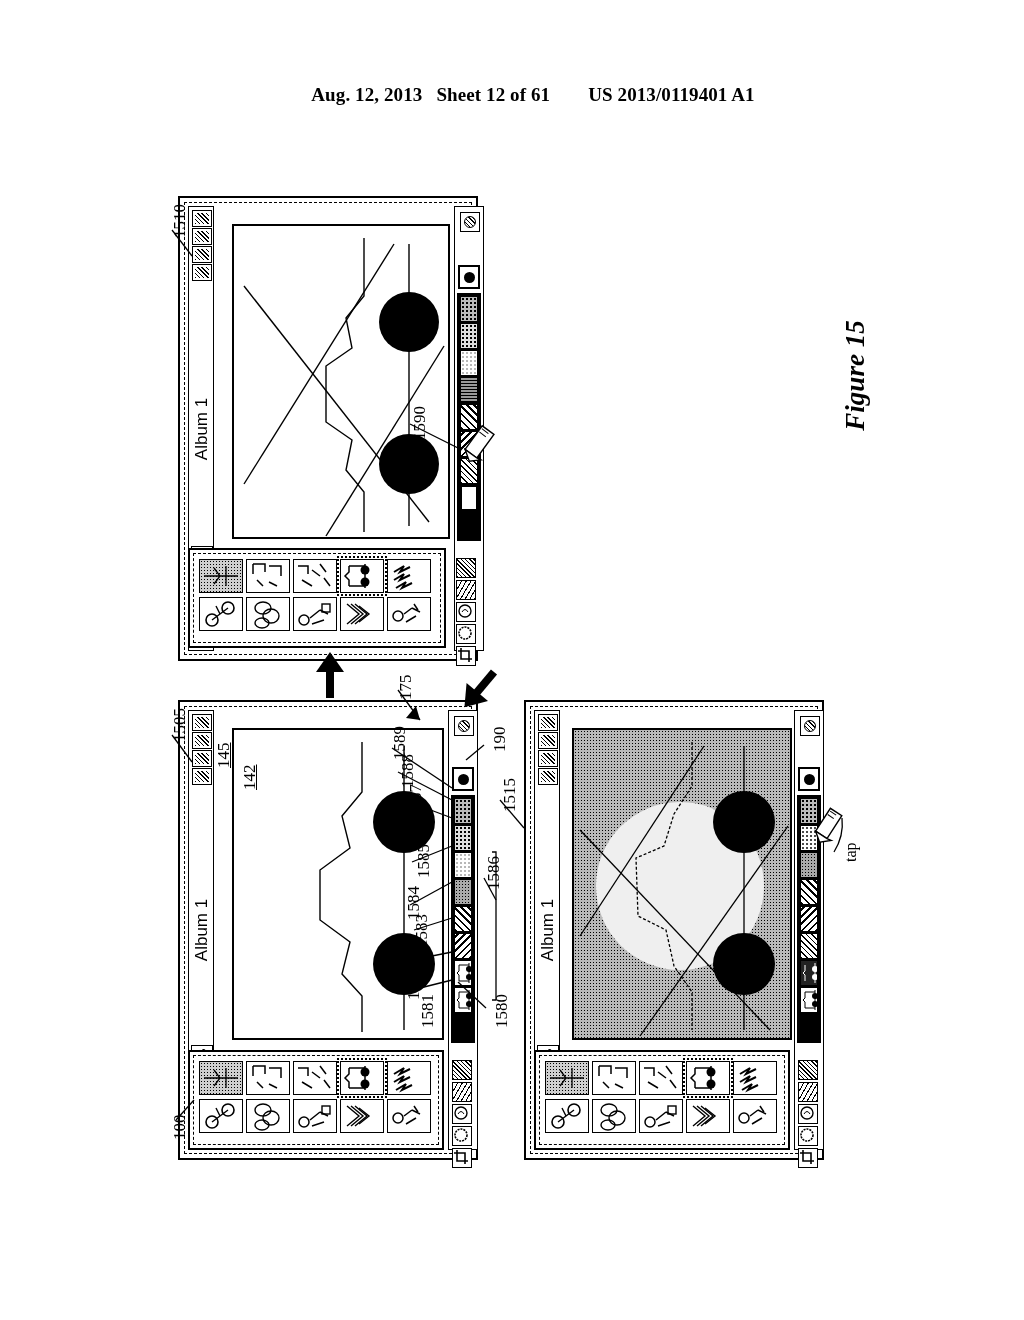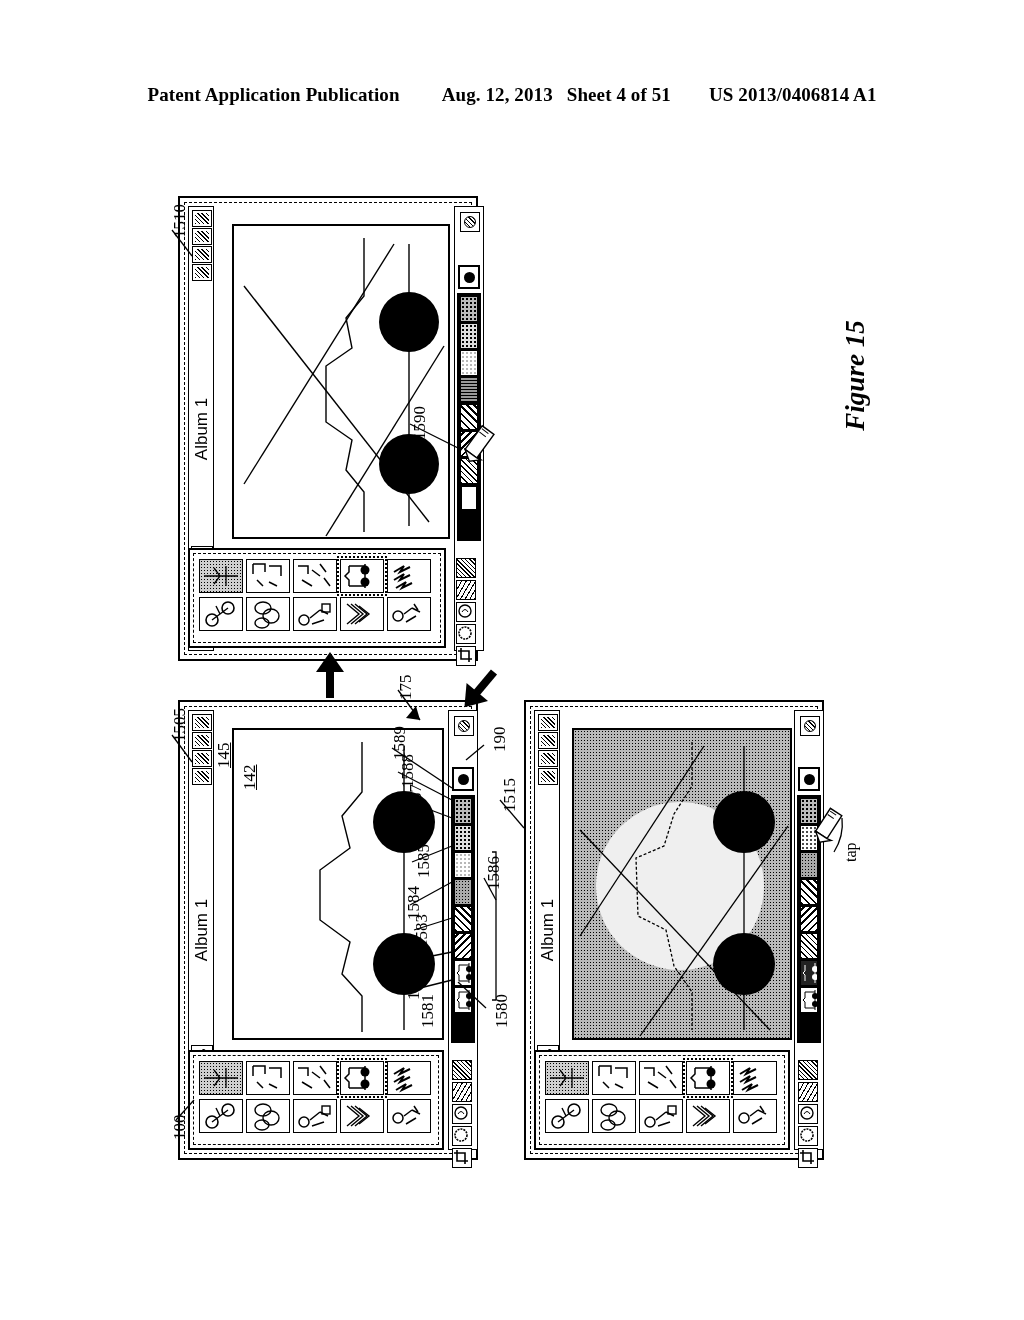--- a/index.html
+++ b/index.html
@@ -96,27 +96,26 @@
   .eff-cell.sel{outline:2px dotted #000;outline-offset:1px;}
   .eff-cell.shade{background:#cfcfcf;
       background-image:radial-gradient(#000 .5px,transparent .6px);
       background-size:3px 3px;}
   svg{display:block;overflow:visible;}
 </style>
 </head>
 <body>
 
 <div id="pub-header">
-  <span class="seg">Patent Application Publication</span>
   <span class="gap1"></span>
   <span class="seg">Aug. 12, 2013</span>
   <span class="gap2"></span>
-  <span class="seg">Sheet 4 of 51</span>
+  <span class="seg">Sheet 12 of 61</span>
   <span class="gap3"></span>
-  <span class="seg">US 2013/0406814 A1</span>
+  <span class="seg">US 2013/0119401 A1</span>
 </div>
 
 <div id="fig-caption">Figure 15</div>
 
 <div class="device" style="left:178px;top:196px;width:300px;height:465px;">
   <div class="inner-dash"></div>
 
   <div class="titlebar">
     <div class="tb-icons">
       <div class="tb-ico">

